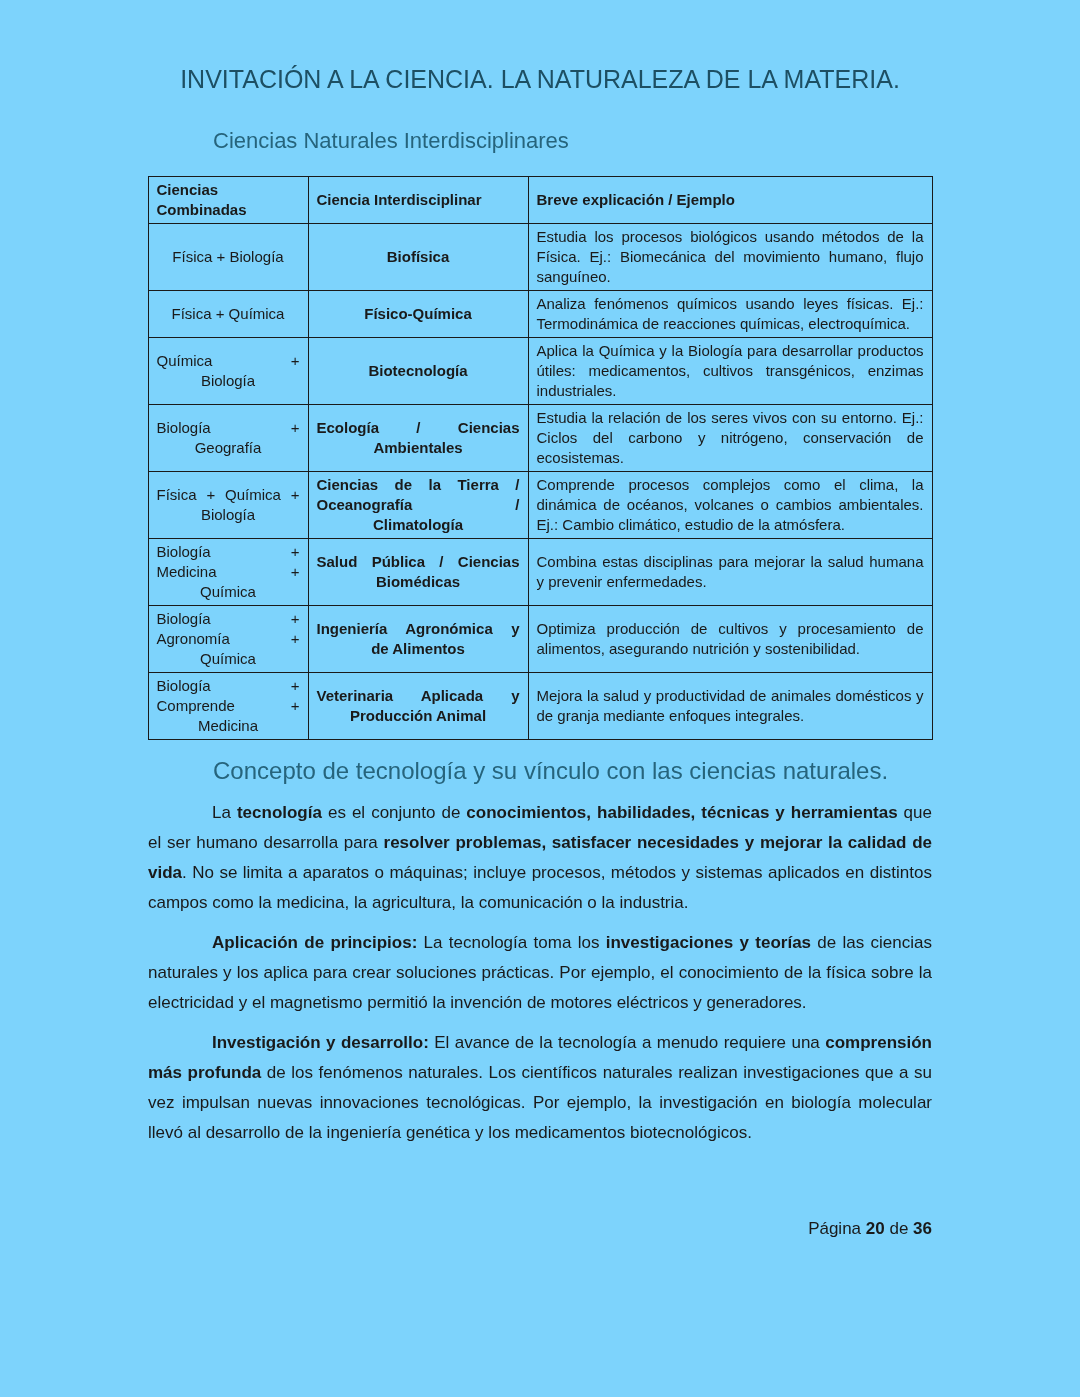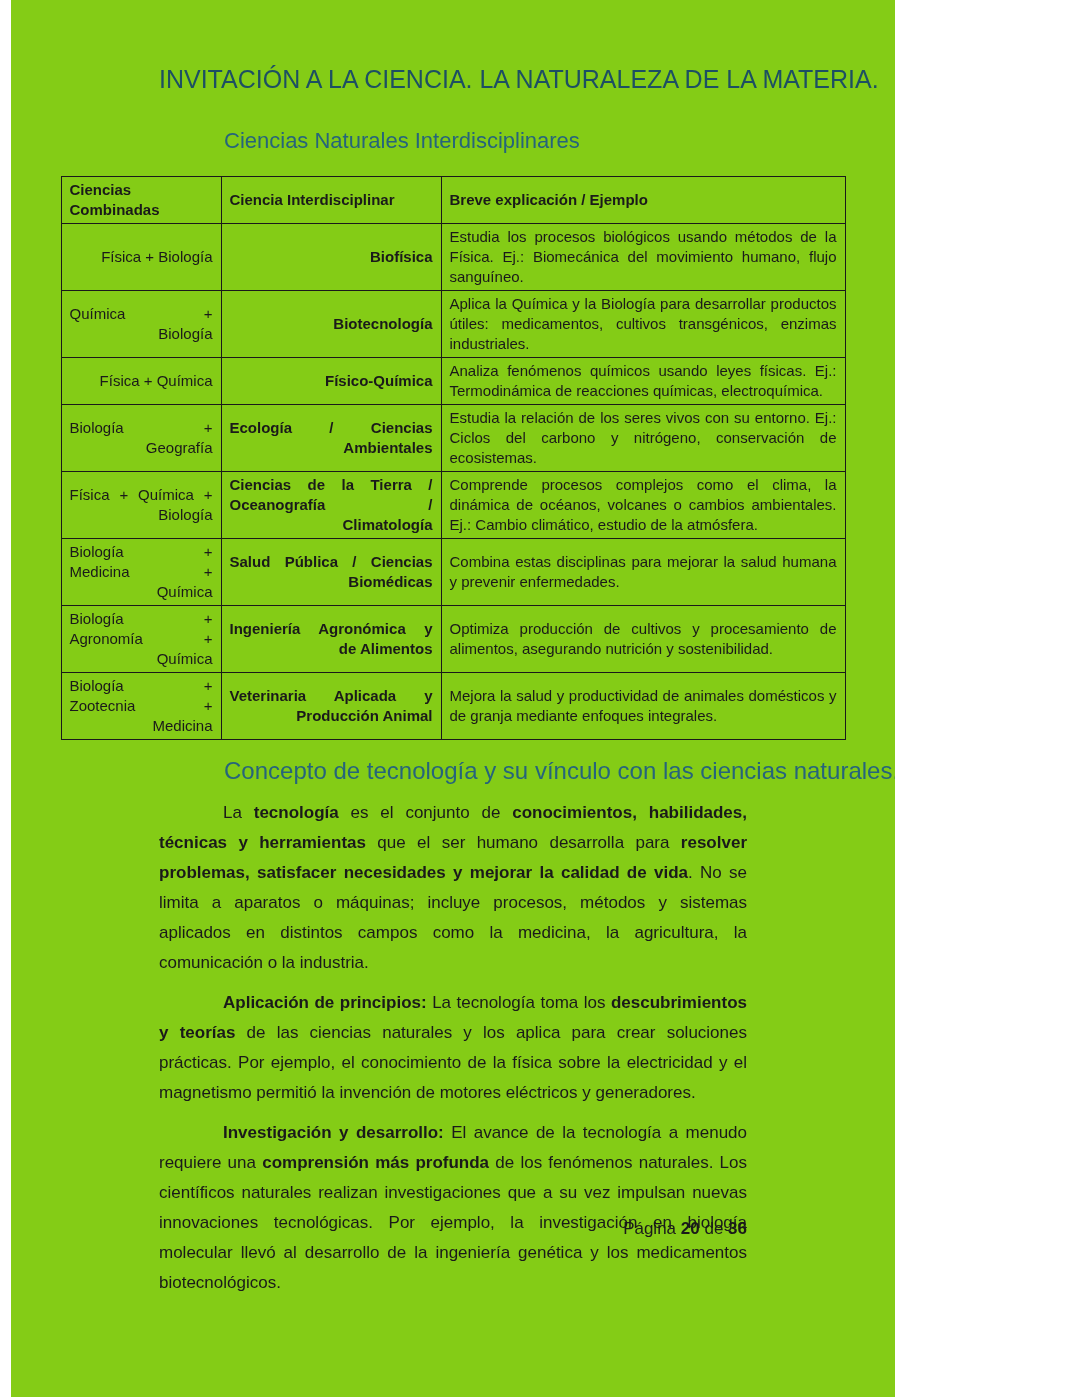--- a/index.html
+++ b/index.html
@@ -1,25 +1,24 @@
 <!DOCTYPE html>
 <html><head>
 <meta charset="utf-8">
 <style>
   * { box-sizing: border-box; }
   html, body { margin: 0; padding: 0; background: #ffffff; }
   .page {
     position: relative;
-    width: 884px;
+    width: 1080px;
     height: 1397px;
-    background: #84cc16;
+    background: #7dd3fc;
     font-family: "Liberation Sans", sans-serif;
     color: #1a1a1a;
     overflow: hidden;
-    margin-left: 11px;
   }
   .doc-title {
     margin: 62px 148px 0;
     text-align: center;
     font-size: 25px;
     line-height: 34px;
     font-weight: 400;
     color: #1d4f63;
     white-space: nowrap;
   }
@@ -54,21 +53,21 @@
   table.sciences col.c2 { width: 220px; }
   table.sciences col.c3 { width: 404px; }
   table.sciences th, table.sciences td {
     border: 1.5px solid #1a1a1a;
     padding: 3px 8px;
     vertical-align: middle;
   }
   table.sciences th { text-align: left; font-weight: 700; }
   td.sci { font-weight: 700; }
   td.expl { text-align: justify; }
-  .cline { text-align: right; }
+  .cline { text-align: center; }
   td .cline:not(:last-child) { text-align: justify; text-align-last: justify; }
   .paras { margin: 12px 148px 0; }
   .paras p {
     margin: 0 0 10px;
     font-size: 17px;
     line-height: 30px;
     text-align: justify;
     text-indent: 64px;
   }
   .paras strong { font-weight: 700; }
@@ -109,36 +108,36 @@
           <td>
             <div class="cline">Física + Biología</div>
           </td>
           <td class="sci">
             <div class="cline">Biofísica</div>
           </td>
           <td class="expl">Estudia los procesos biológicos usando métodos de la Física. Ej.: Biomecánica del movimiento humano, flujo sanguíneo.</td>
         </tr>
         <tr>
           <td>
+            <div class="cline">Física + Química</div>
+          </td>
+          <td class="sci">
+            <div class="cline">Físico-Química</div>
+          </td>
+          <td class="expl">Analiza fenómenos químicos usando leyes físicas. Ej.: Termodinámica de reacciones químicas, electroquímica.</td>
+        </tr>
+        <tr>
+          <td>
             <div class="cline">Química +</div>
             <div class="cline">Biología</div>
           </td>
           <td class="sci">
             <div class="cline">Biotecnología</div>
           </td>
           <td class="expl">Aplica la Química y la Biología para desarrollar productos útiles: medicamentos, cultivos transgénicos, enzimas industriales.</td>
-        </tr>
-        <tr>
-          <td>
-            <div class="cline">Física + Química</div>
-          </td>
-          <td class="sci">
-            <div class="cline">Físico-Química</div>
-          </td>
-          <td class="expl">Analiza fenómenos químicos usando leyes físicas. Ej.: Termodinámica de reacciones químicas, electroquímica.</td>
         </tr>
         <tr>
           <td>
             <div class="cline">Biología +</div>
             <div class="cline">Geografía</div>
           </td>
           <td class="sci">
             <div class="cline">Ecología / Ciencias</div>
             <div class="cline">Ambientales</div>
           </td>
@@ -176,37 +175,37 @@
           </td>
           <td class="sci">
             <div class="cline">Ingeniería Agronómica y</div>
             <div class="cline">de Alimentos</div>
           </td>
           <td class="expl">Optimiza producción de cultivos y procesamiento de alimentos, asegurando nutrición y sostenibilidad.</td>
         </tr>
         <tr>
           <td>
             <div class="cline">Biología +</div>
-            <div class="cline">Zootecnia +</div>
+            <div class="cline">Comprende +</div>
             <div class="cline">Medicina</div>
           </td>
           <td class="sci">
             <div class="cline">Veterinaria Aplicada y</div>
             <div class="cline">Producción Animal</div>
           </td>
           <td class="expl">Mejora la salud y productividad de animales domésticos y de granja mediante enfoques integrales.</td>
         </tr>
       </tbody>
   </table>
 
   <div class="sub-heading">Concepto de tecnología y su vínculo con las ciencias naturales.</div>
 
   <div class="paras">
       <p><span>La </span><strong>tecnología</strong><span> es el conjunto de </span><strong>conocimientos, habilidades, técnicas y herramientas</strong><span> que el ser humano desarrolla para </span><strong>resolver problemas, satisfacer necesidades y mejorar la calidad de vida</strong><span>. No se limita a aparatos o máquinas; incluye procesos, métodos y sistemas aplicados en distintos campos como la medicina, la agricultura, la comunicación o la industria.</span></p>
-      <p><strong>Aplicación de principios:</strong><span> La tecnología toma los </span><strong>descubrimientos y teorías</strong><span> de las ciencias naturales y los aplica para crear soluciones prácticas. Por ejemplo, el conocimiento de la física sobre la electricidad y el magnetismo permitió la invención de motores eléctricos y generadores.</span></p>
+      <p><strong>Aplicación de principios:</strong><span> La tecnología toma los </span><strong>investigaciones y teorías</strong><span> de las ciencias naturales y los aplica para crear soluciones prácticas. Por ejemplo, el conocimiento de la física sobre la electricidad y el magnetismo permitió la invención de motores eléctricos y generadores.</span></p>
       <p><strong>Investigación y desarrollo:</strong><span> El avance de la tecnología a menudo requiere una </span><strong>comprensión más profunda</strong><span> de los fenómenos naturales. Los científicos naturales realizan investigaciones que a su vez impulsan nuevas innovaciones tecnológicas. Por ejemplo, la investigación en biología molecular llevó al desarrollo de la ingeniería genética y los medicamentos biotecnológicos.</span></p>
     </div>
 
   <div class="footer">
     <span>Página </span><b>20</b><span> de </span><b>36</b>
   </div>
 
 </div>
 
 </body></html>

